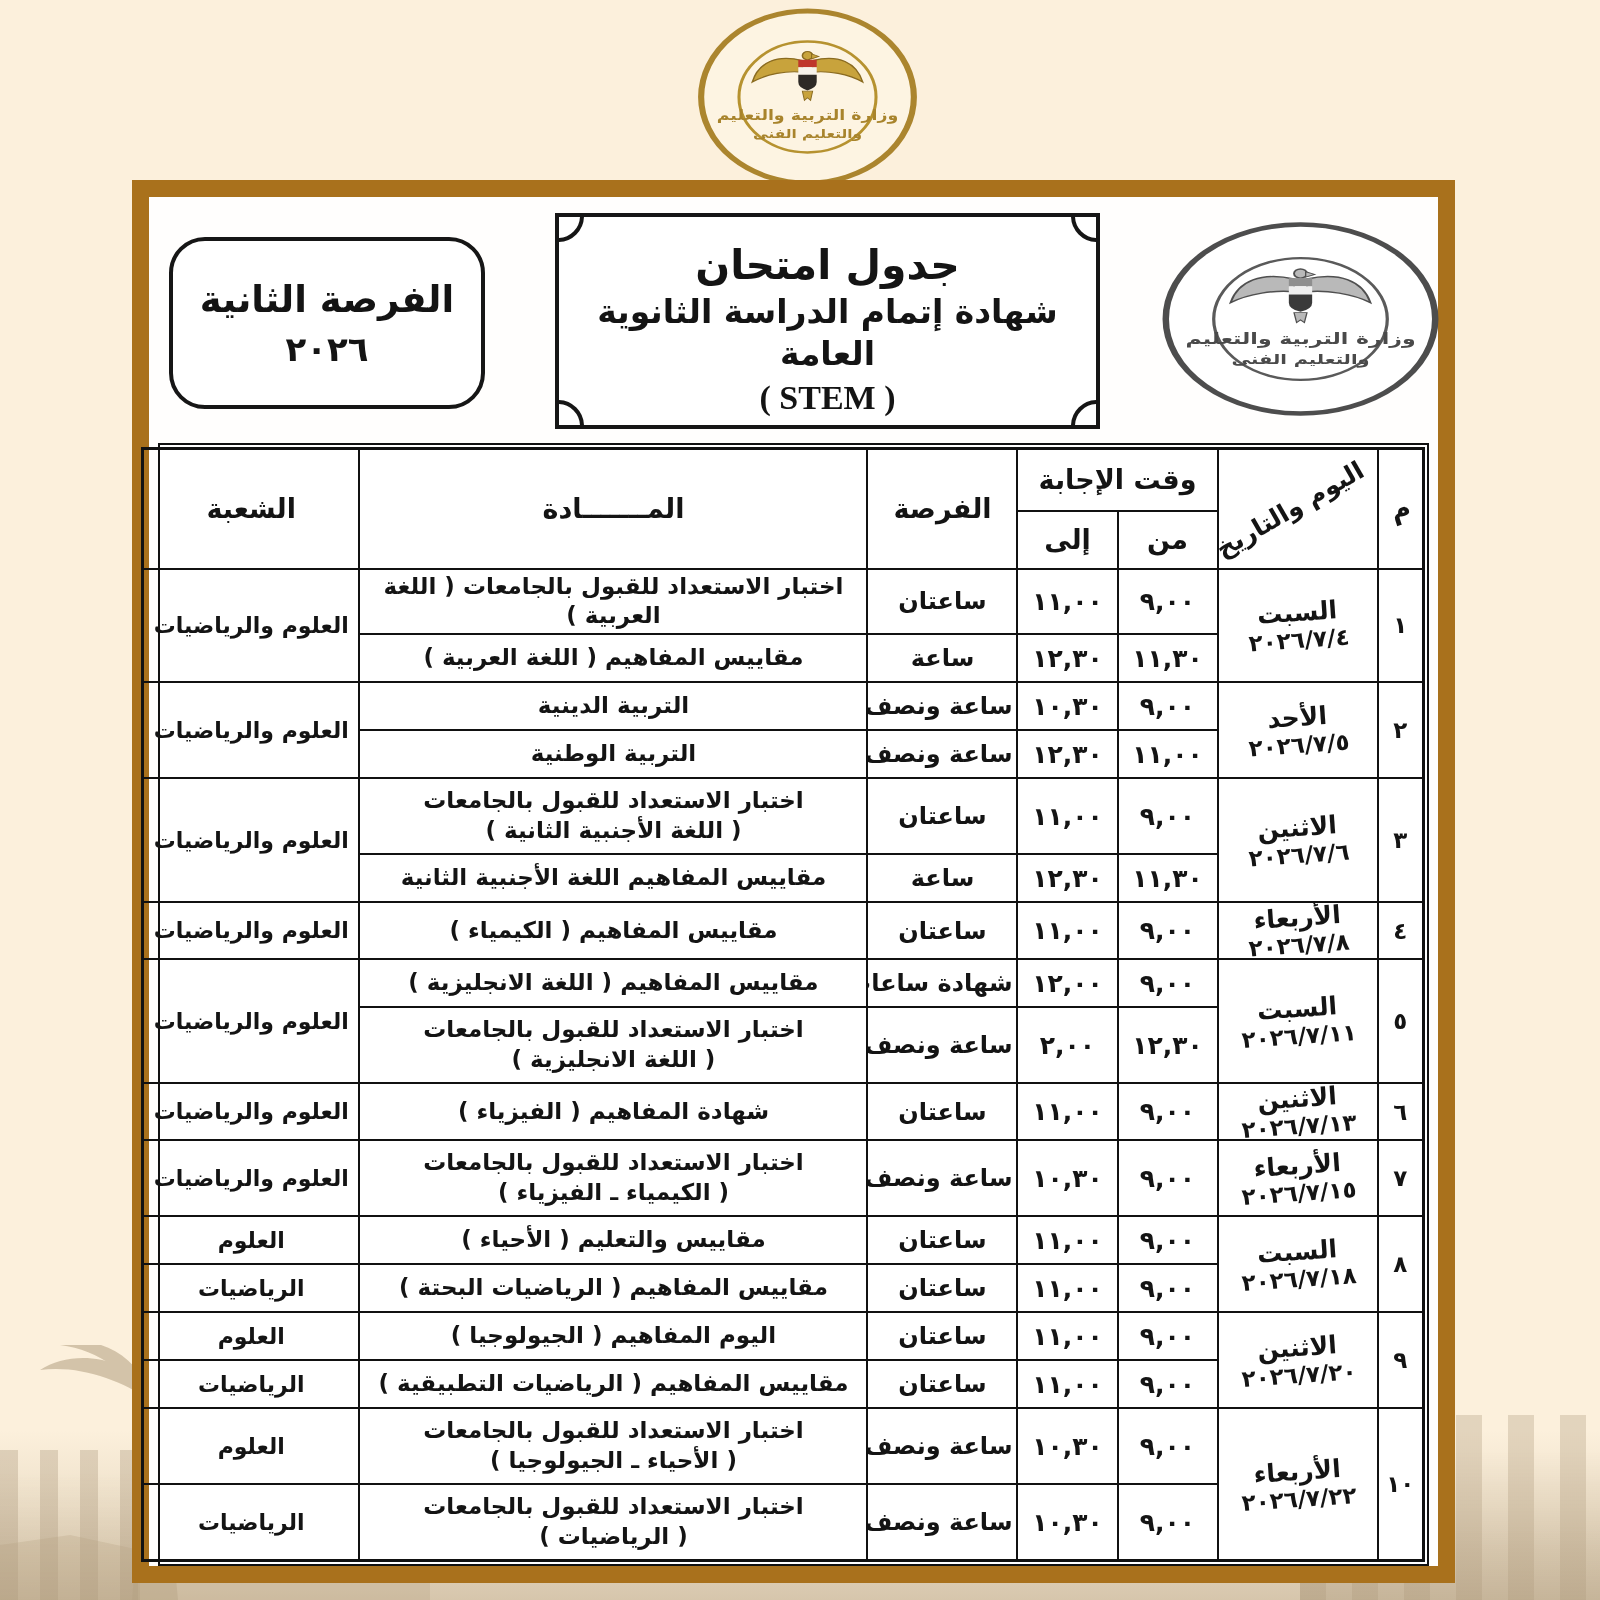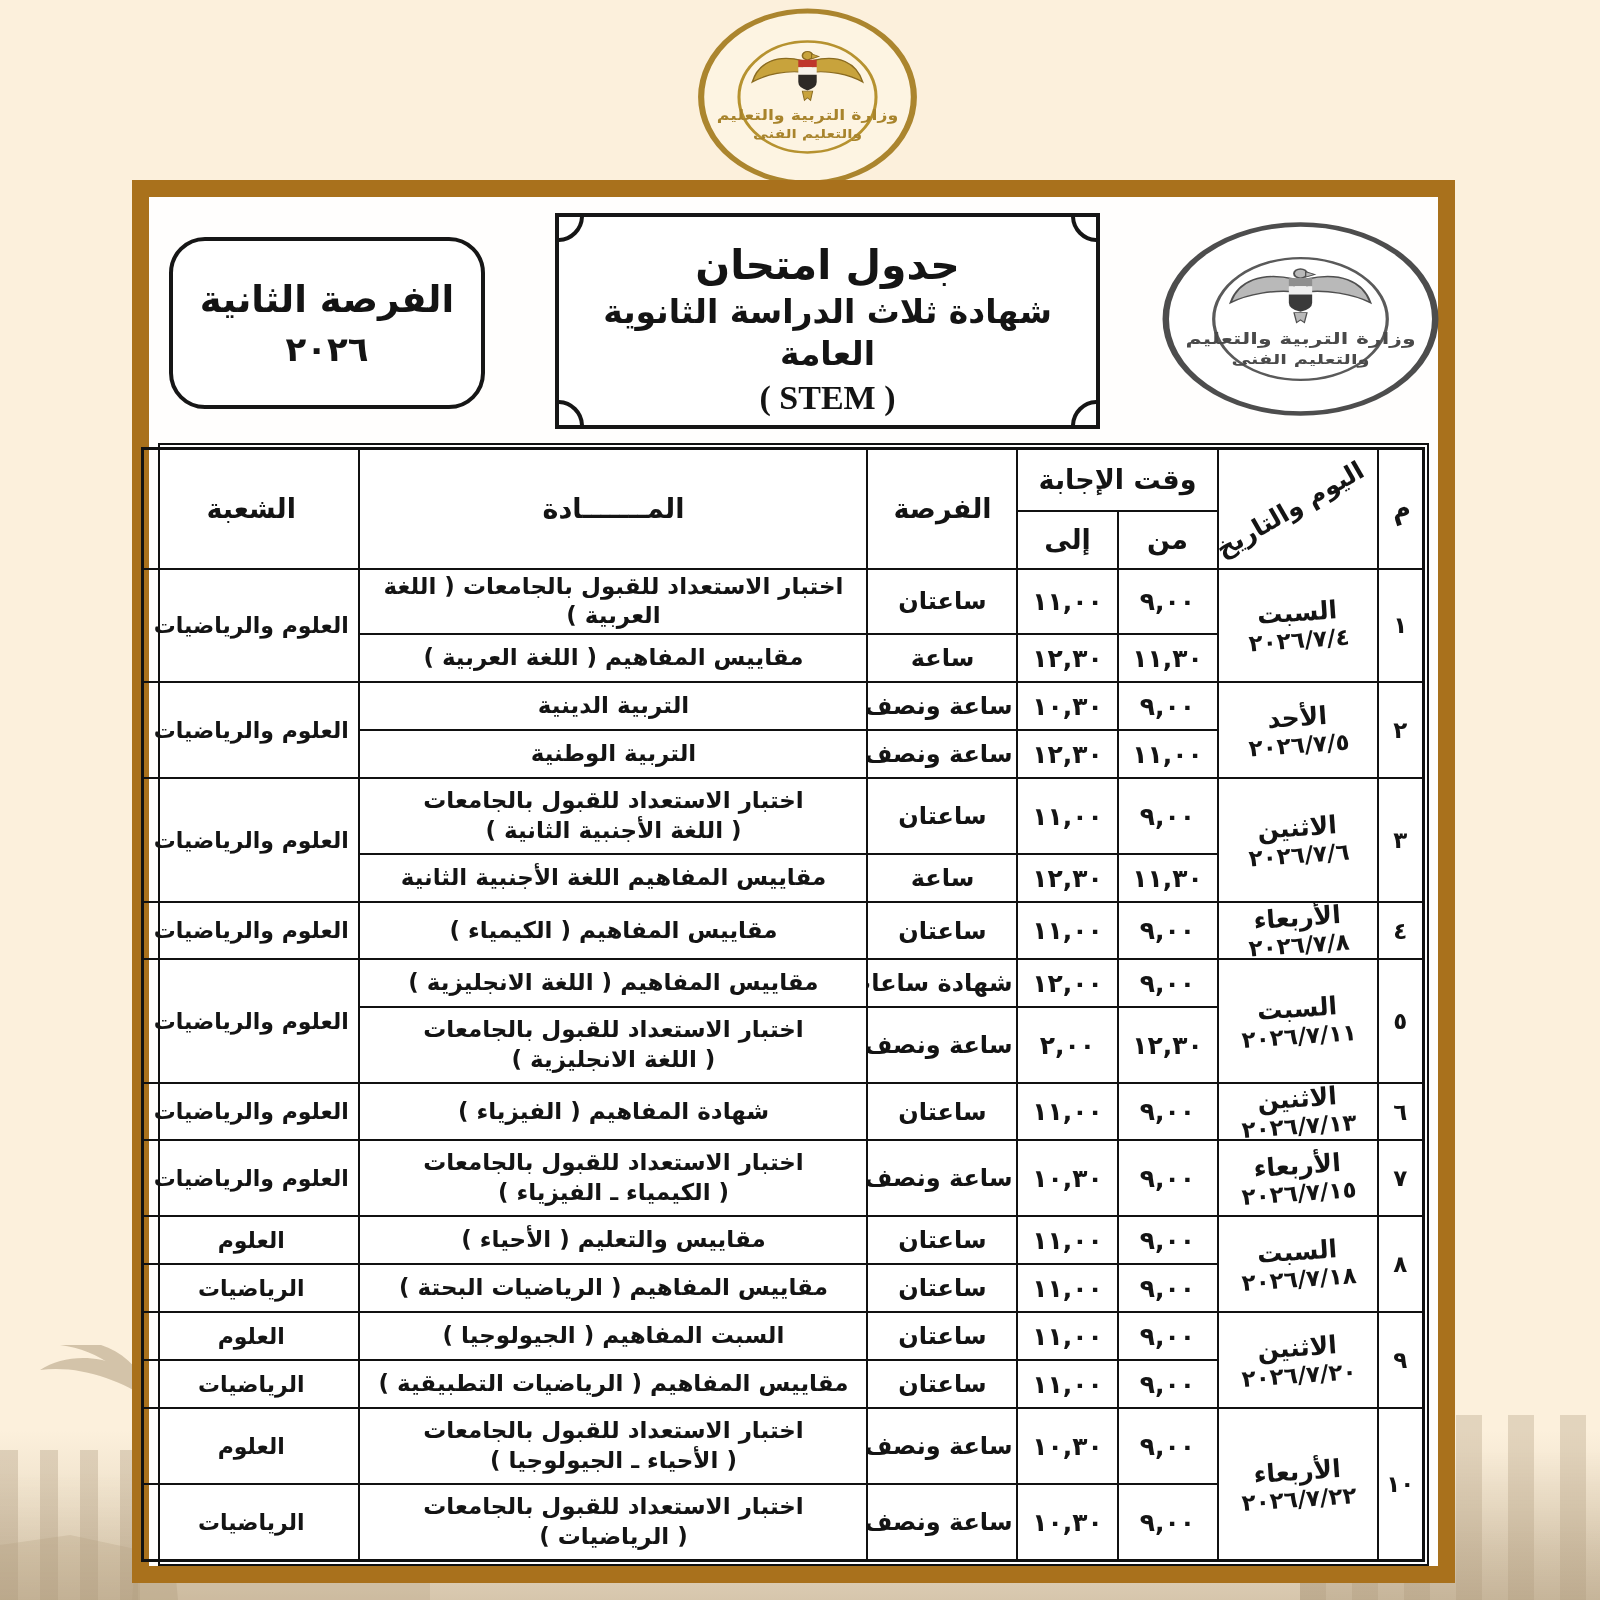--- a/index.html
+++ b/index.html
@@ -171,21 +171,21 @@
         <div class="l1">الفرصة الثانية</div>
         <div class="l2">٢٠٢٦</div>
       </div>
 
       <div class="title-plaque">
         <div class="notch n-tl"></div>
         <div class="notch n-tr"></div>
         <div class="notch n-bl"></div>
         <div class="notch n-br"></div>
         <div class="t1">جدول امتحان</div>
-        <div class="t2">شهادة ثلاث الدراسة الثانوية العامة</div>
+        <div class="t2">شهادة إتمام الدراسة الثانوية العامة</div>
         <div class="t4">( STEM )</div>
       </div>
 
       <div class="doc-seal">
         <svg viewBox="-110 -110 220 220" preserveAspectRatio="none" class="seal-mono">
           <circle class="ring" cx="0" cy="0" r="104" fill="#ffffff" stroke-width="5"></circle>
           <circle class="ring2" cx="0" cy="0" r="67" fill="#ffffff" stroke-width="2.5"></circle>
           <path id="sealPathB" fill="none" d="M -60.8 -60.8 A 86 86 0 0 0 60.8 60.8 A 86 86 0 0 0 -60.8 -60.8"></path>
           <text class="seal-eng etext"><textPath href="#sealPathB" startOffset="2" textLength="520" lengthAdjust="spacingAndGlyphs">MINISTRY OF EDUCATION AND TECHNICAL EDUCATION</textPath></text>
           <g>
@@ -377,21 +377,21 @@
               <td class="num" rowspan="2">٩</td>
               <td class="day" rowspan="2">
                 <div class="day-inner">
                   <div class="day-name">الاثنين</div>
                   <div class="day-date">٢٠٢٦/٧/٢٠</div>
                 </div>
               </td>
               <td class="time">٩,٠٠</td>
               <td class="time">١١,٠٠</td>
               <td class="dur">ساعتان</td>
-              <td class="subject">السبت المفاهيم ( الجيولوجيا )</td>
+              <td class="subject">اليوم المفاهيم ( الجيولوجيا )</td>
               <td class="branch">العلوم</td>
             </tr>
             <tr>
               <td class="time">٩,٠٠</td>
               <td class="time">١١,٠٠</td>
               <td class="dur">ساعتان</td>
               <td class="subject">مقاييس المفاهيم ( الرياضيات التطبيقية )</td>
               <td class="branch">الرياضيات</td>
             </tr>
             <tr class="two-line">

